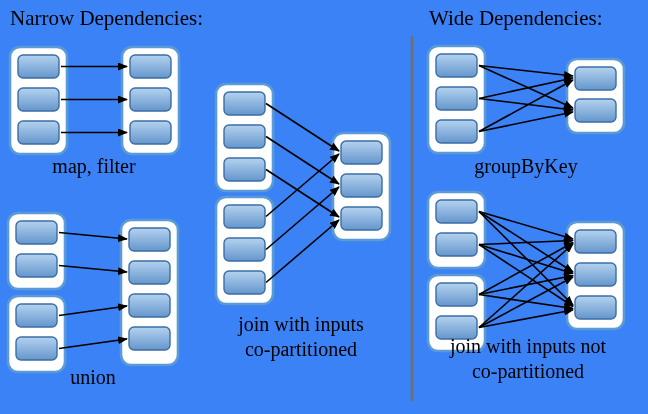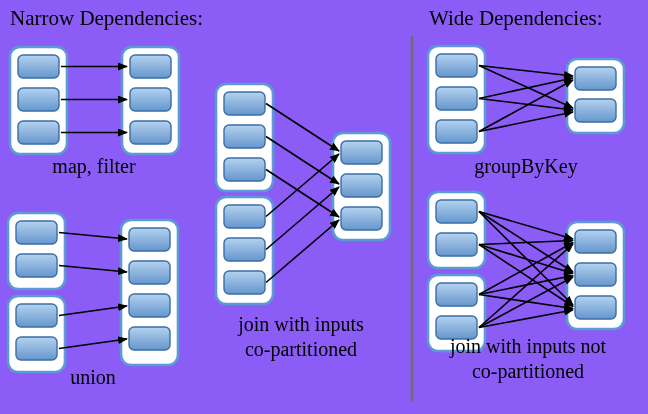--- a/index.html
+++ b/index.html
@@ -1,16 +1,16 @@
 <!DOCTYPE html>
 <html style="--container-border: #5b9bd5; --partition-border: #3a6ea5; --partition-top: #b4d2ef; --partition-bottom: #6596cc; --arrow-color: #000000; --divider-color: #6e6e6e;"><head>
 <meta charset="utf-8">
 <style>
   html,body{margin:0;padding:0;background:#fff;}
-  .figure{position:relative;width:648px;height:414px;background:#8b5cf6;overflow:hidden;}
+  .figure{position:relative;width:648px;height:414px;background:#3b82f6;overflow:hidden;}
   text{font-family:"Liberation Serif", serif; fill:#000;}
   .heading{font-size:21px;}
   .label{font-size:20px;}
   .rdd-box{fill:#fff;stroke:var(--container-border,#5b9bd5);stroke-width:2.6;}
   .partition{fill:url(#partGrad);stroke:var(--partition-border,#3a6ea5);stroke-width:1.4;}
   .dep-arrow{stroke:var(--arrow-color,#000000);stroke-width:1.6;}
   .divider{stroke:var(--divider-color,#6e6e6e);stroke-width:2.5;}
   .grad-top{stop-color:var(--partition-top,#b4d2ef);}
   .grad-bottom{stop-color:var(--partition-bottom,#6596cc);}
 </style>

